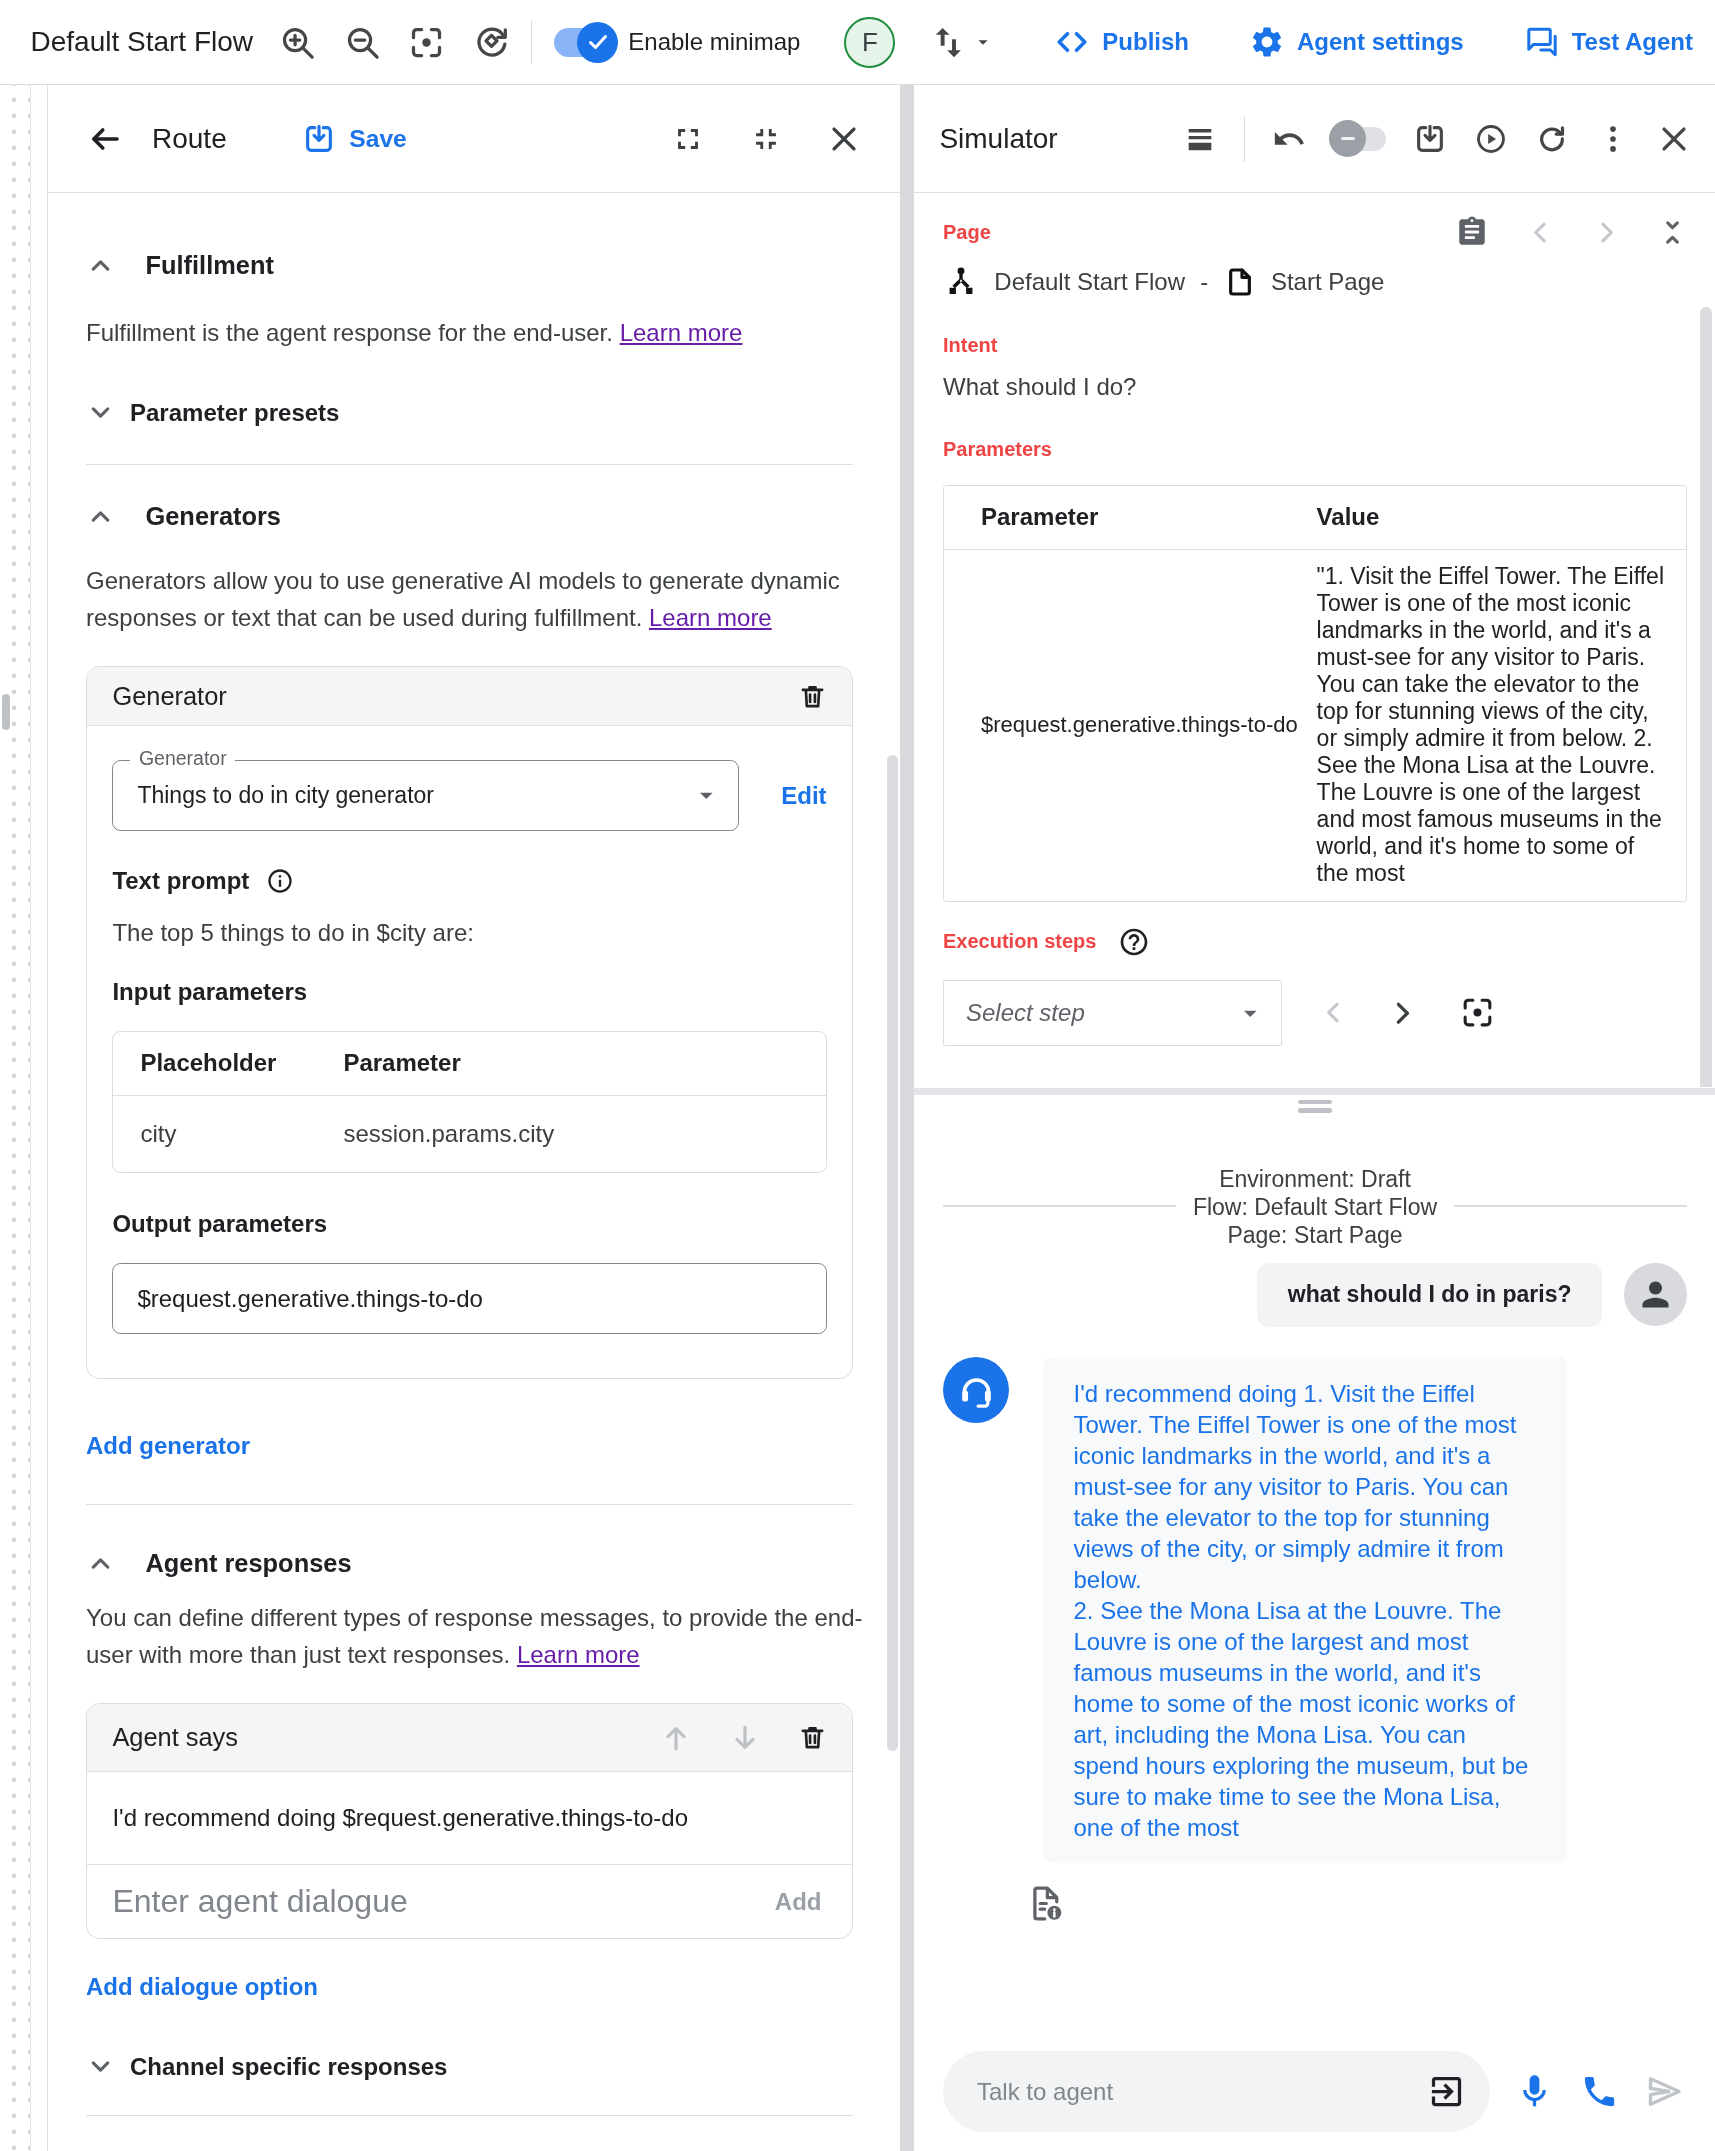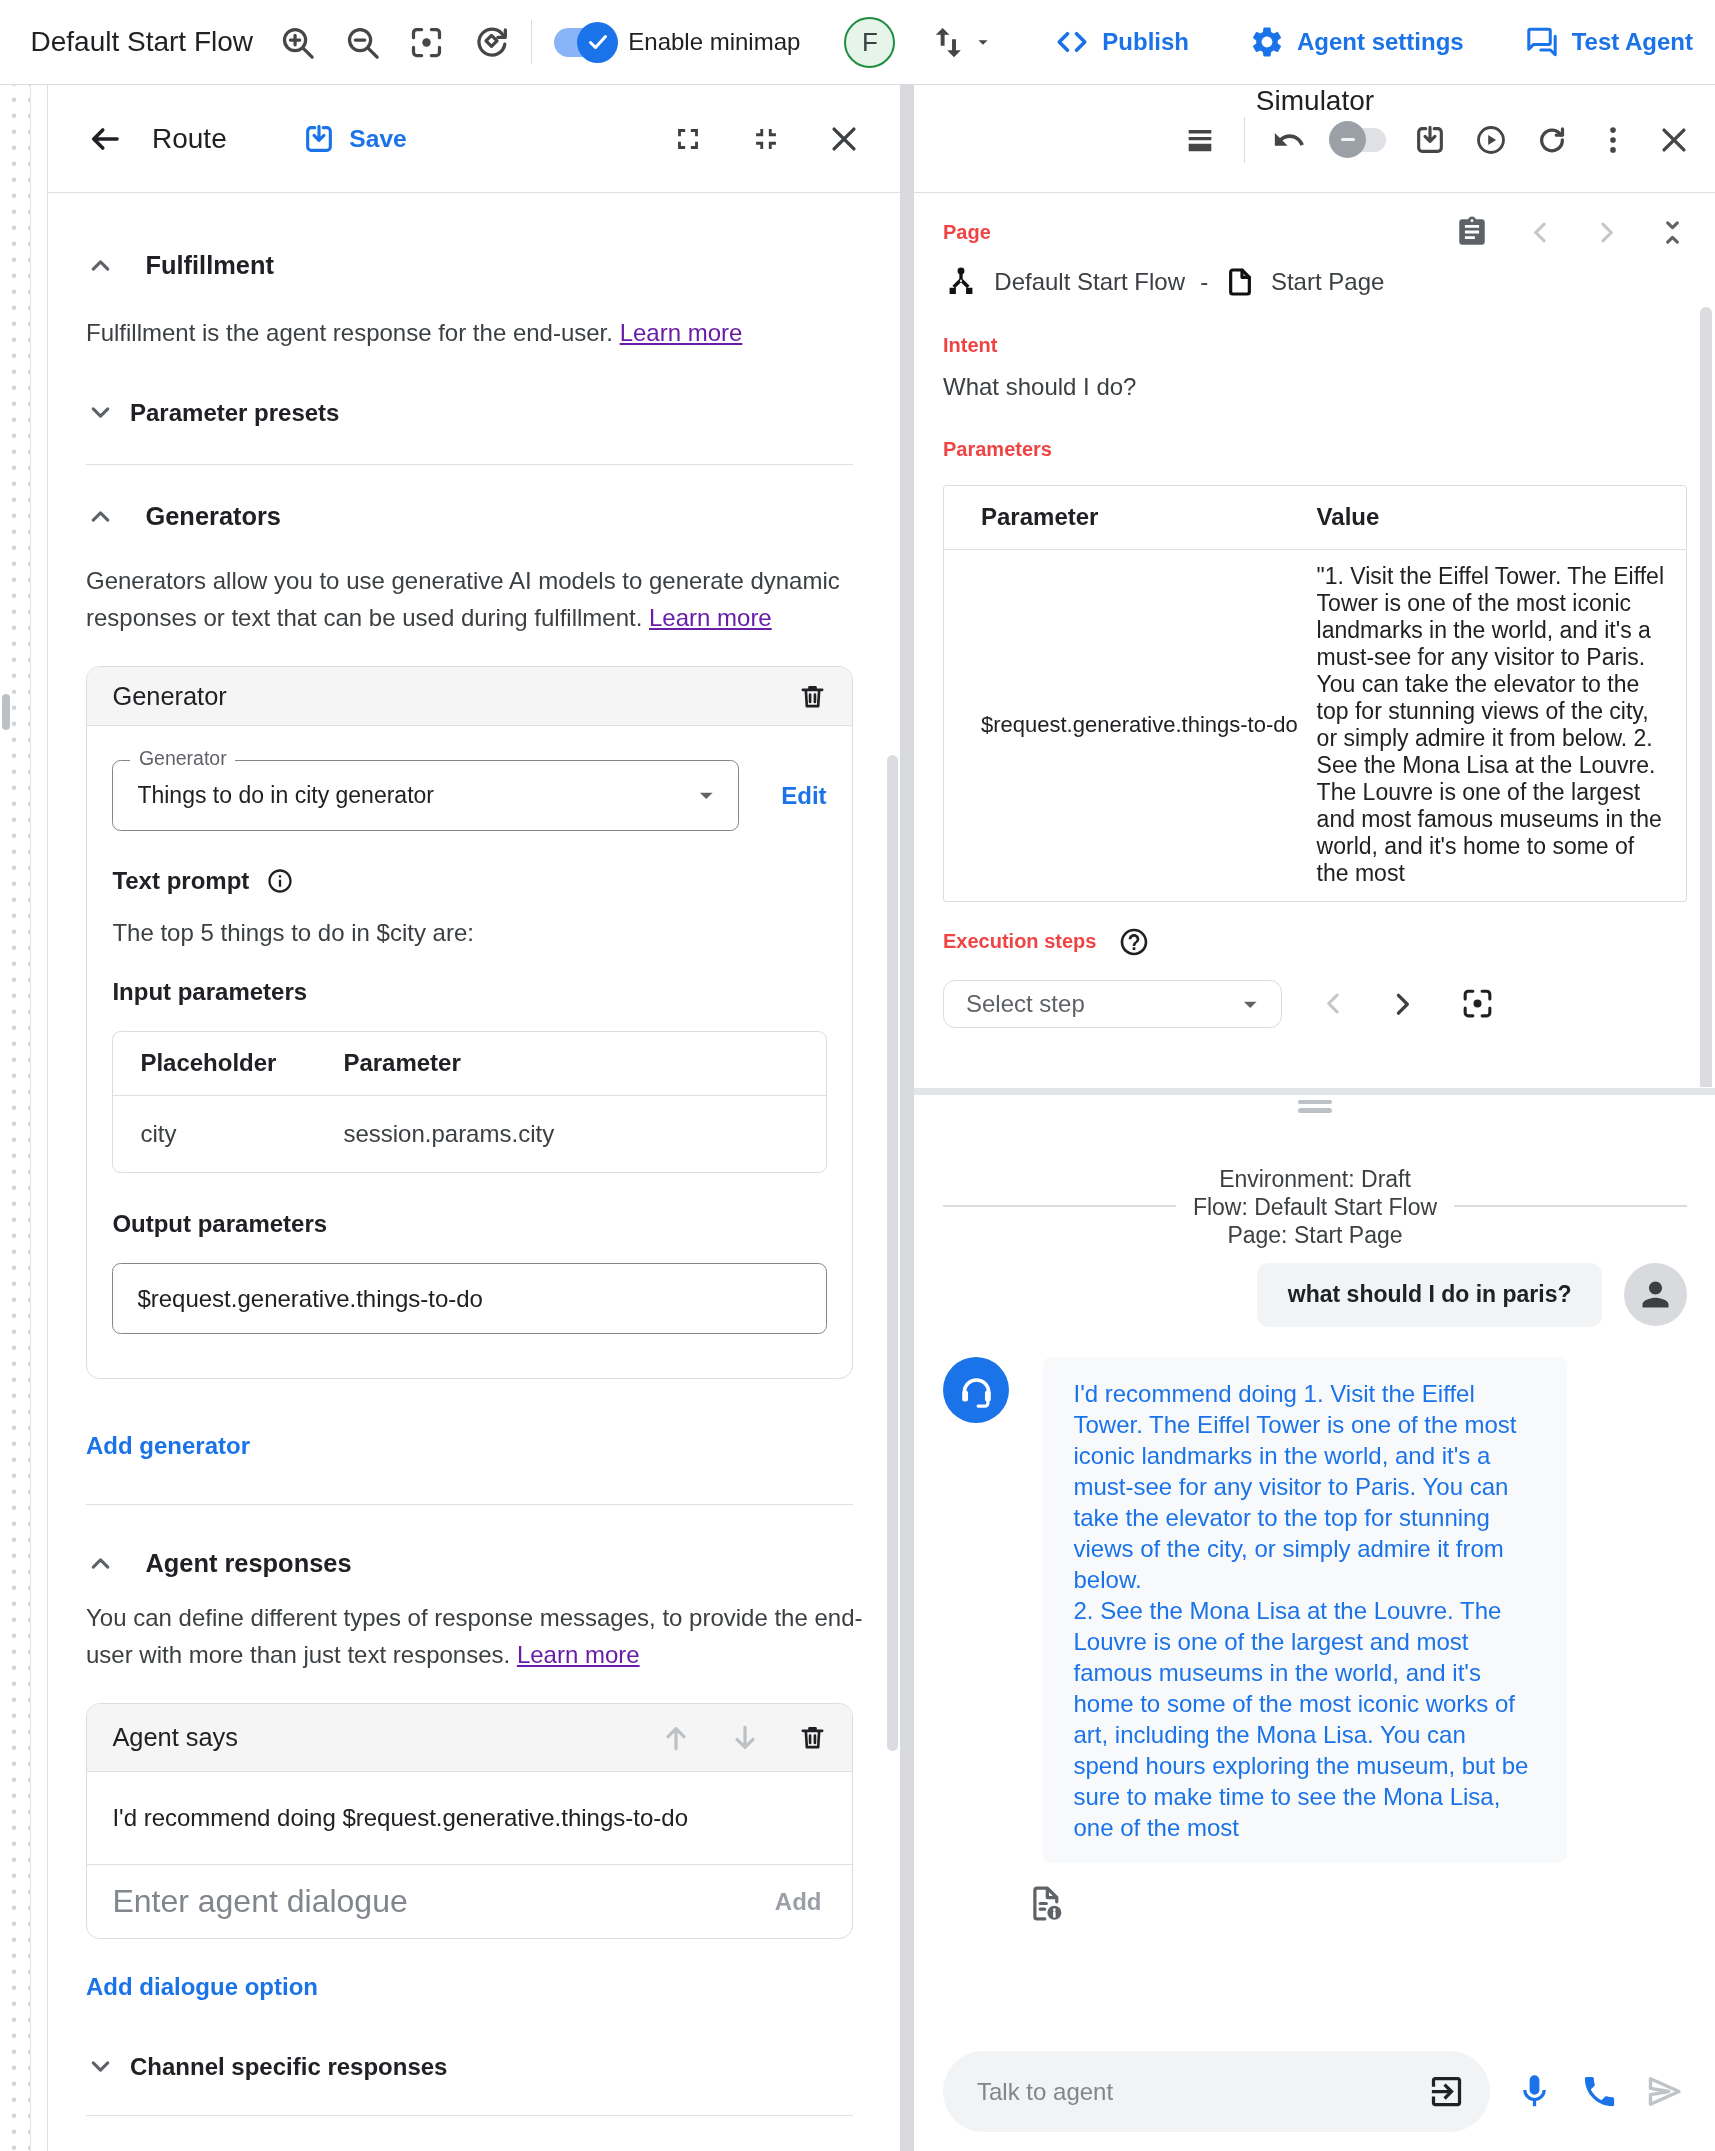--- a/index.html
+++ b/index.html
@@ -92,21 +92,21 @@
   .add-dlg { margin-top:34px; }
   .channel { margin-top:51px; }
   .hr-end { margin-top:34px; }
   .rp-scroll { position:absolute; right:2.5px; top:670px; width:11px; height:996px; background:#dadce0; border-radius:6px; cursor:pointer; }
 
   
   #panel-gap { position:absolute; left:900px; top:85px; width:13.6px; height:2066px; background:#d8dadd; cursor:ew-resize; }
 
   
   #sim { position:absolute; left:914px; top:85px; width:802px; height:2066px; background:#fff; overflow:hidden; }
-  .sim-header { height:108px; border-bottom:0.8px solid #e0e0e0; display:flex; align-items:center; padding:0 25.4px;flex-direction:column; }
+  .sim-header { height:108px; border-bottom:0.8px solid #e0e0e0; display:flex; align-items:center; padding:0 25.4px; }
   .sim-title { font-size:28px; }
   .sim-icons { margin-left:auto; display:flex; align-items:center; gap:27px; color:#444746; }
   .sim-icons .ic { width:34px; height:34px; cursor:pointer; }
   .v-div { width:0.8px; height:46px; background:#dadce0; }
   .toggle-off { position:relative; width:53px; height:24px; background:#dfe1e5; border-radius:12px; flex:none; cursor:pointer; }
   .toggle-off .knob { position:absolute; left:-3.4px; top:-6.8px; width:37px; height:37px; border-radius:50%; background:#9aa0a6;
                       display:flex; align-items:center; justify-content:center; }
   .toggle-off .dash { width:13.6px; height:3.4px; background:#f1f3f4; border-radius:1.7px; }
 
   .page-sec { position:relative; height:894px; padding:0 29px; overflow:hidden; }
@@ -127,21 +127,21 @@
   .st-head { display:grid; grid-template-columns:359px 1fr; height:64px; align-items:center; border-bottom:0.8px solid #e0e0e0; }
   .st-head > span { font-size:24px; font-weight:700; }
   .st-head > span:first-child { padding-left:37px; }
   .st-head > span:last-child { padding-left:13.6px; }
   .st-row { display:grid; grid-template-columns:359px 1fr; }
   .st-param { display:flex; align-items:center; padding:0 5.1px 0 37px; font-size:22px; color:#202124; overflow-wrap:break-word; word-break:break-word; min-width:0; }
   .st-value { padding:13.6px 17px 13.6px 13.6px; font-size:23px; line-height:27px; color:#202124; }
   .row-exec { display:flex; align-items:center; gap:22px; margin-top:24px; }
   .help-ic { width:32px; height:32px; color:#202124; cursor:pointer; }
   .row-step { display:flex; align-items:center; margin-top:22px; }
-  .step-select { position:relative; width:339px; height:48px; border:0.8px solid #dadce0; border-radius:12px; display:flex; align-items:center; cursor:pointer; }
+  .step-select { position:relative; width:339px; height:66px; border:0.8px solid #dadce0; border-radius:2px; display:flex; align-items:center; cursor:pointer;font-style:italic; }
   .step-select .ph { font-size:24px; color:#5f6368; margin-left:22px; }
   .step-select .m-caret { position:absolute; right:15.3px; width:30.5px; height:30.5px; color:#5f6368; }
   .row-step .prev { margin-left:37px; }
   .row-step .next { margin-left:39px; width:30.5px; height:30.5px; }
   .focus-ic { margin-left:41px; width:37px; height:37px; color:#202124; cursor:pointer; }
   .sim-scroll { position:absolute; right:4.2px; top:114px; width:12px; height:885px; background:#dadce0; border-radius:6px; cursor:pointer; }
 
   .chat-divider { position:absolute; left:0; right:0; top:1003px; height:6.8px; background:#e4e5e8; }
   .drag-handle { position:absolute; left:50%; transform:translateX(-50%); top:1015px; display:flex; flex-direction:column; gap:4.2px; cursor:ns-resize; }
   .drag-handle i { display:block; width:34px; height:4.2px; background:#bdc1c6; border-radius:2.5px; }

